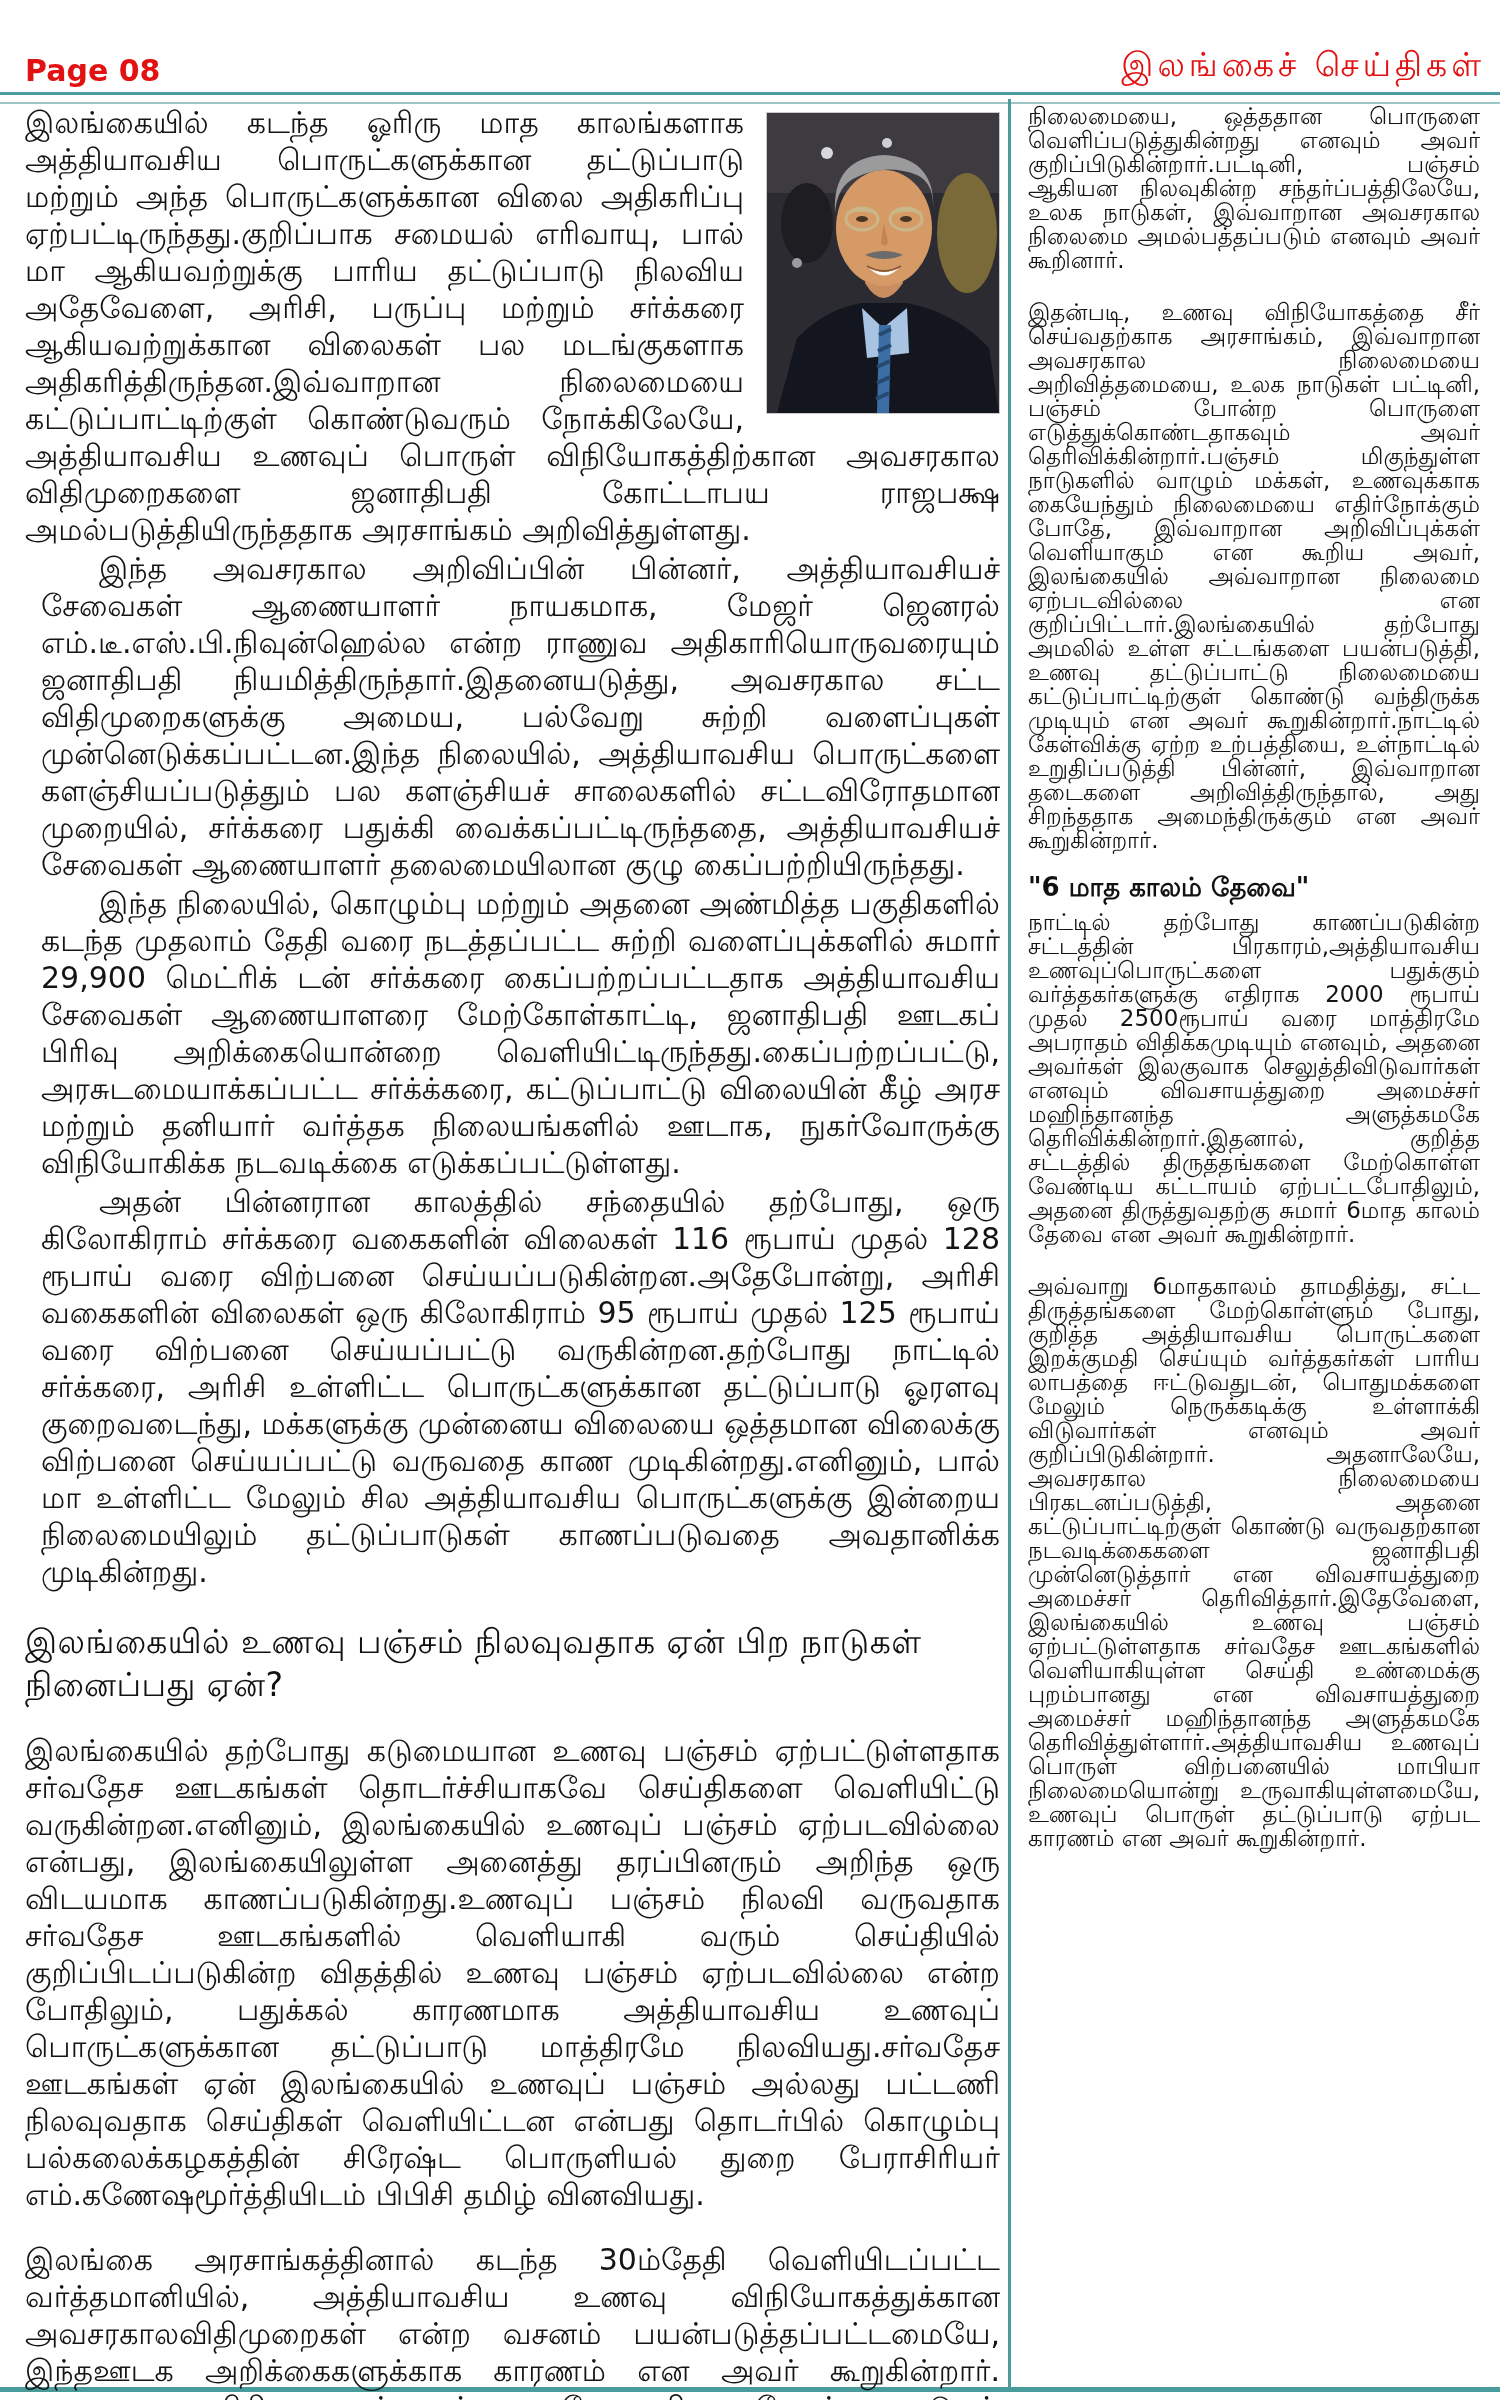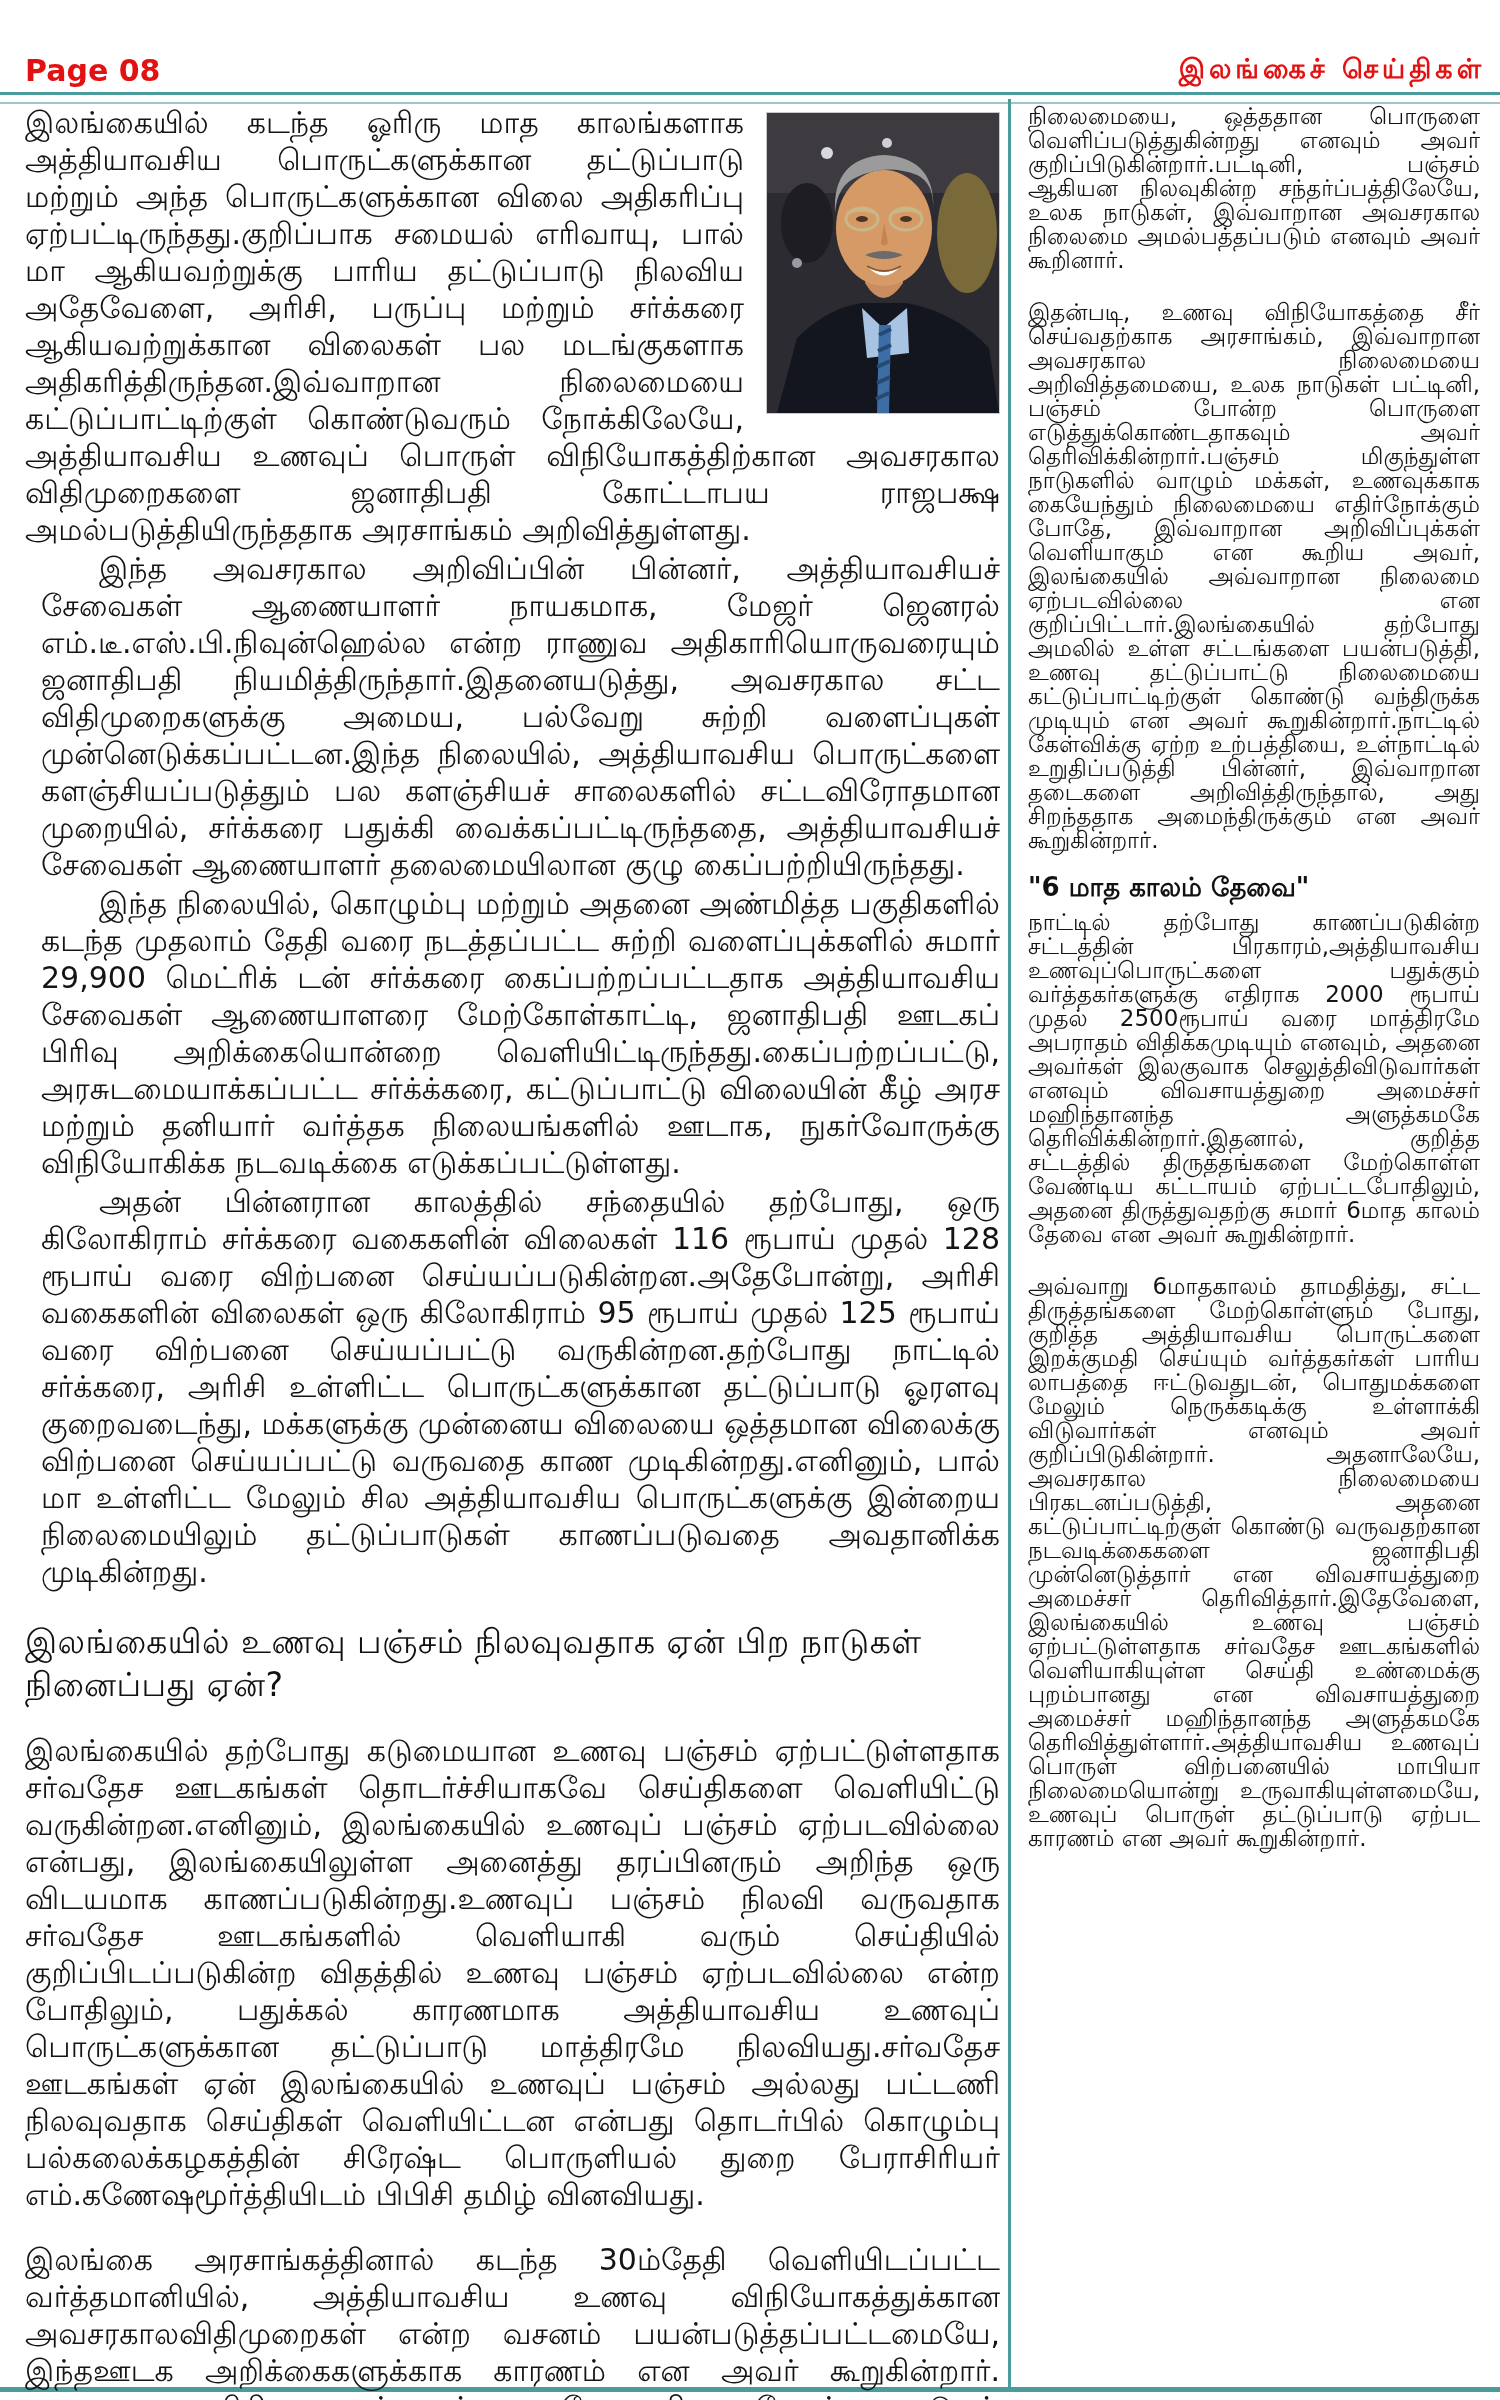--- a/index.html
+++ b/index.html
@@ -2,21 +2,21 @@
 <html><head>
 <meta charset="utf-8">
 <style>
   html,body{margin:0;padding:0;background:#e9e9e9;}
   .page{position:relative;width:1500px;height:2400px;background:#ffffff;overflow:hidden;
         font-family:"DejaVu Sans","Liberation Sans",sans-serif;color:#141414;}
   
   .masthead{position:absolute;top:30px;left:25px;right:15px;height:58px;display:flex;
             align-items:flex-end;justify-content:space-between;gap:24px;}
   .page-label{font-size:30px;font-weight:bold;color:#e31212;}
-  .section-title{font-size:27px;font-weight:bold;color:#e31212;letter-spacing:4px;}
+  .section-title{font-size:33px;font-weight:normal;color:#e31212;letter-spacing:4px;}
   .edition{font-size:32px;font-weight:bold;color:#e31212;letter-spacing:1px;}
   .head-rule{position:absolute;top:92px;left:0;width:1500px;height:7px;
              border-top:3px solid #4a9c9c;border-bottom:2px solid #9fc6c6;}
   
   .v-rule{position:absolute;top:99px;left:1008px;width:3px;height:2288px;background:#4a9c9c;}
   .bottom-rule{position:absolute;top:2387px;left:0;width:1500px;height:5px;background:#4a9c9c;}
   .left-col{position:absolute;top:104px;left:25px;width:975px;}
   .right-col{position:absolute;top:104px;left:1028px;width:452px;}
   
   p.body{font-size:30px;line-height:37px;text-align:justify;margin:0 0 2px 0;}

